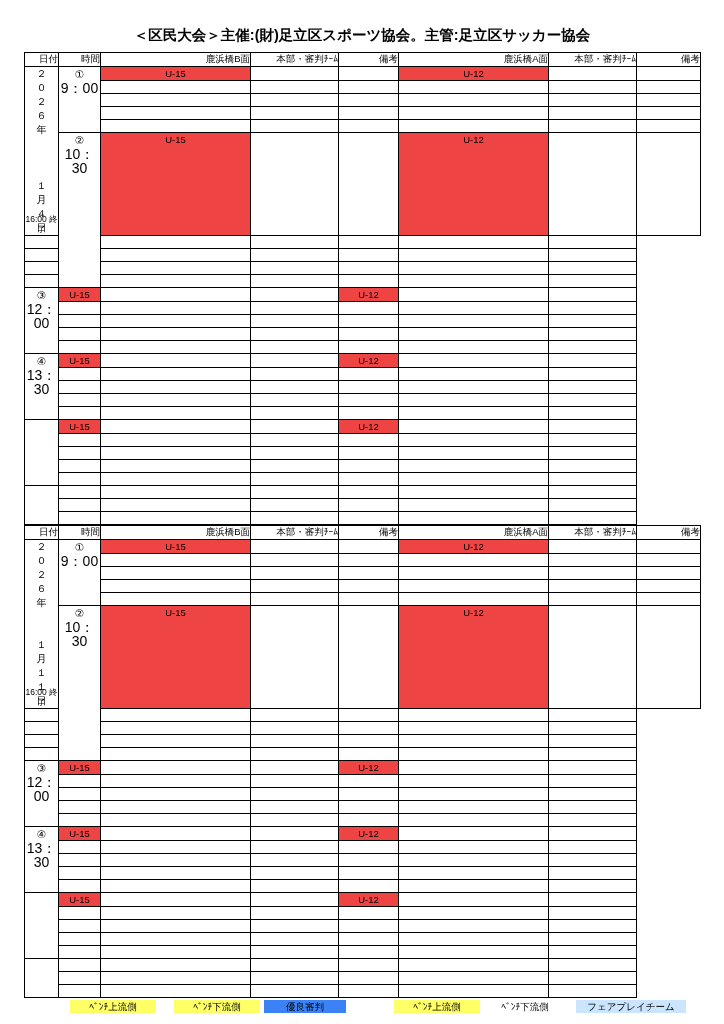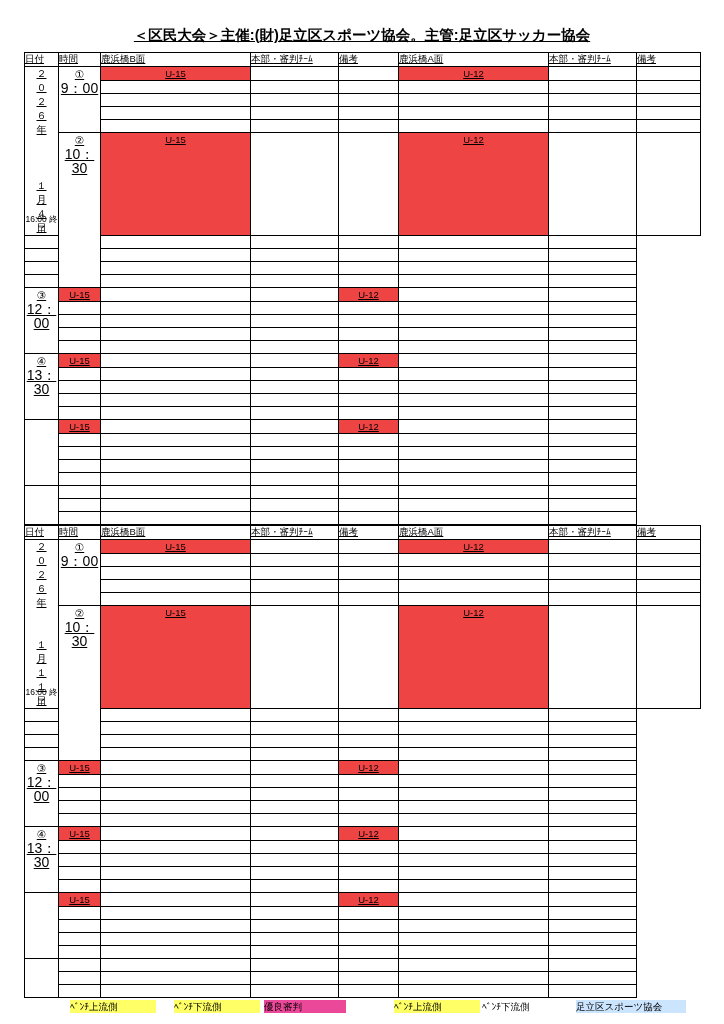--- a/index.html
+++ b/index.html
@@ -14,21 +14,20 @@
     color: #000000;
     position: relative;
     overflow: hidden;
   }
   .page {
     position: relative;
     width: 724px;
     height: 1024px;
     box-sizing: border-box;
     padding: 26px 24px 0 24px;
-    text-decoration: underline;
   }
   .doc-title {
     text-align: center;
     font-size: 14.5px;
     font-weight: bold;
     letter-spacing: 0px;
     margin: 0 0 7px 0;
     white-space: nowrap;
   }
   table.sched {
@@ -37,21 +36,21 @@
     table-layout: fixed;
     font-size: 9.5px;
   }
   table.sched td {
     border: 1px solid #000000;
     padding: 0;
     vertical-align: top;
     height: 12px;
   }
   .hdr td {
-    text-align: left;
+    text-align: right;
     vertical-align: middle;
     height: 13px;
     font-size: 9.5px;
     font-weight: normal;
     padding: 1px 0;
   }
   .date-cell {
     text-align: center;
     vertical-align: top;
     font-size: 10px;
@@ -106,26 +105,26 @@
     margin-top: 2px;
     font-size: 9.5px;
     position: relative;
     height: 15px;
   }
   .legend span {
     position: absolute;
     top: 0;
     height: 13px;
     line-height: 13px;
-    text-align: left;
+    text-align: center;
     white-space: nowrap;
     font-size: 9.5px;
   }
   .lg-yellow { background: #ffff66; }
-  .lg-green { background: #ec4899; }
+  .lg-green { background: #3b82f6; }
   .lg-blue { background: #cce5ff; }
 </style>
 </head>
 <body>
 
 <div class="page">
 
   <div class="doc-title">＜区民大会＞主催:(財)足立区スポーツ協会。主管:足立区サッカー協会</div>
 
   <table class="sched">
@@ -719,16 +718,16 @@
     </tr>
   </tbody>
     </table>
 
   <div class="legend">
     <span class="lg-yellow" style="left:46px;width:86px">ﾍﾞﾝﾁ上流側</span>
     <span class="lg-yellow" style="left:150px;width:86px">ﾍﾞﾝﾁ下流側</span>
     <span class="lg-green" style="left:240px;width:82px">優良審判</span>
     <span class="lg-yellow" style="left:370px;width:86px">ﾍﾞﾝﾁ上流側</span>
     <span style="left:458px;width:86px">ﾍﾞﾝﾁ下流側</span>
-    <span class="lg-blue" style="left:552px;width:110px">足立区スポーツ協会</span>
+    <span class="lg-blue" style="left:552px;width:110px">フェアプレイチーム</span>
   </div>
 
 </div>
 
 </body></html>

